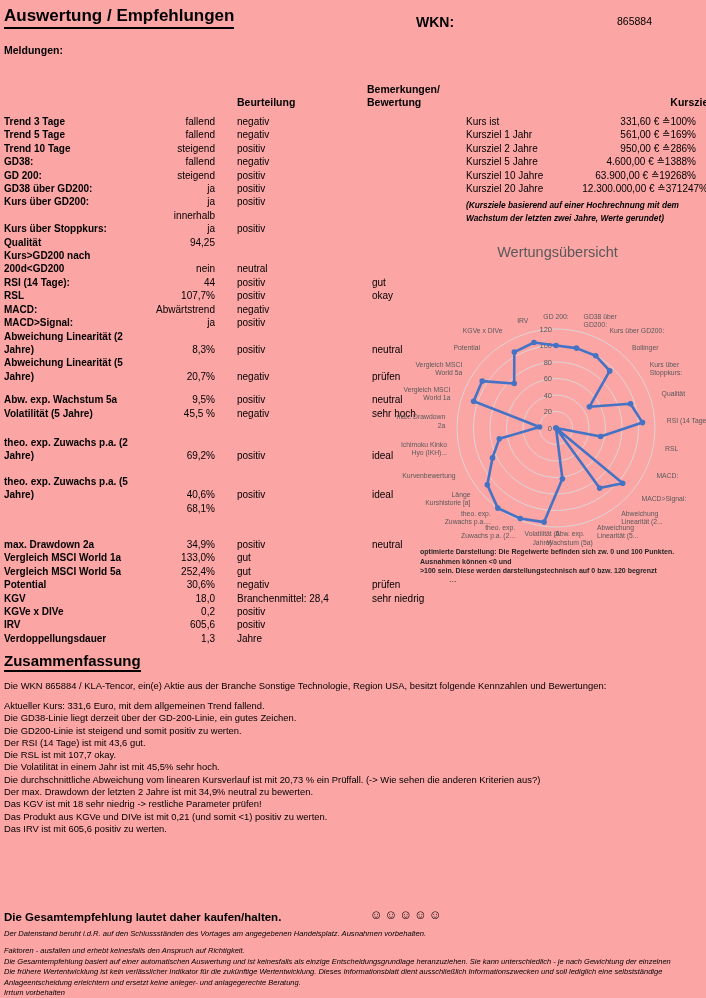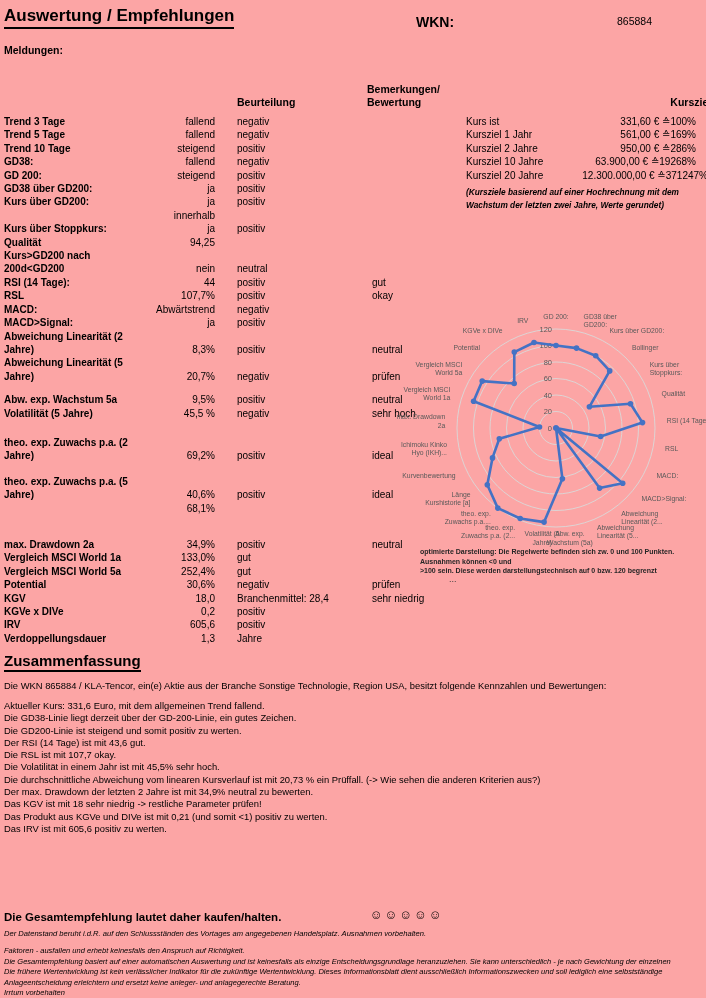--- a/index.html
+++ b/index.html
@@ -264,34 +264,39 @@
         </div>
         <div class="krow">
           <div>Kursziel 1 Jahr</div>
           <div class="kv">561,00 € ≙169%</div>
         </div>
         <div class="krow">
           <div>Kursziel 2 Jahre</div>
           <div class="kv">950,00 € ≙286%</div>
         </div>
         <div class="krow">
+          <div>Kursziel 5 Jahre</div>
+          <div class="kv">4.600,00 € ≙1388%</div>
+        </div>
+        <div class="krow">
           <div>Kursziel 10 Jahre</div>
           <div class="kv">63.900,00 € ≙19268%</div>
         </div>
         <div class="krow">
           <div>Kursziel 20 Jahre</div>
           <div class="kv" style="margin-right: -12px;">12.300.000,00 € ≙371247%</div>
         </div>
       </div>
     <div class="k-note">
       <div>(Kursziele basierend auf einer Hochrechnung mit dem</div>
       <div>Wachstum der letzten zwei Jahre, Werte gerundet)</div>
     </div>
   </div>
 
+  <div class="abs radar-title">Wertungsübersicht</div>
   <svg class="abs radar-svg" width="316" height="300">
       <circle cx="166" cy="166" r="16.5" fill="none" stroke="#D9D9D9" stroke-width="0.9"></circle>
       <circle cx="166" cy="166" r="33" fill="none" stroke="#D9D9D9" stroke-width="0.9"></circle>
       <circle cx="166" cy="166" r="49.5" fill="none" stroke="#D9D9D9" stroke-width="0.9"></circle>
       <circle cx="166" cy="166" r="66" fill="none" stroke="#D9D9D9" stroke-width="0.9"></circle>
       <circle cx="166" cy="166" r="82.5" fill="none" stroke="#D9D9D9" stroke-width="0.9"></circle>
       <circle cx="166" cy="166" r="99" fill="none" stroke="#D9D9D9" stroke-width="0.9"></circle>
       <text x="162" y="168.6" text-anchor="end" class="tick-label">0</text>
       <text x="162" y="152.1" text-anchor="end" class="tick-label">20</text>
       <text x="162" y="135.6" text-anchor="end" class="tick-label">40</text>

